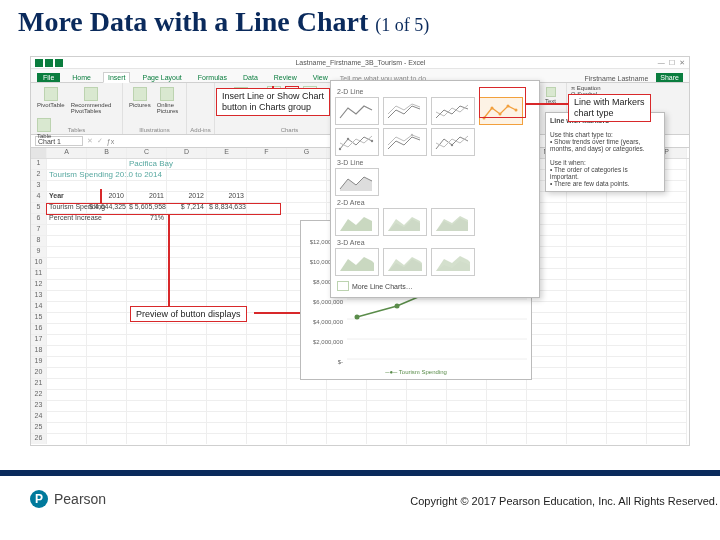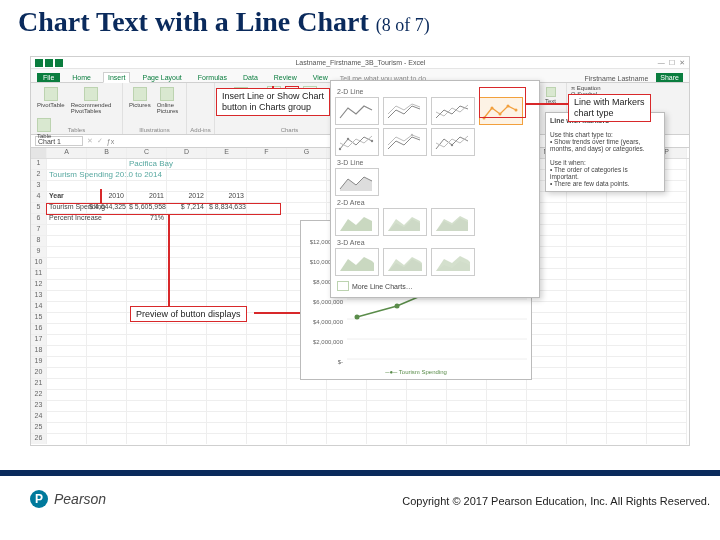--- a/index.html
+++ b/index.html
@@ -3,22 +3,22 @@
 <meta charset="utf-8">
 <style>
   * { box-sizing: border-box; margin: 0; padding: 0; }
   html, body { width: 720px; height: 540px; font-family: "Segoe UI", Arial, sans-serif; background: #fff; overflow: hidden; }
   .slide { width: 720px; height: 540px; position: relative; }
   .slide-title { font-family: "Times New Roman", serif; font-size: 28px; font-weight: bold; color: #0a2a5c; position: absolute; top: 6px; left: 18px; }
   .slide-title .sub { font-size: 18px; font-weight: normal; }
   .accent { width: 720px; height: 6px; background: #0a2a5c; position: absolute; top: 470px; left: 0; }
   .logo { position: absolute; top: 490px; left: 30px; display: flex; align-items: center; gap: 6px; }
   .logo-circle { width: 18px; height: 18px; border-radius: 50%; background: #007a9c; color: #fff; font-weight: bold; font-size: 12px; display: flex; align-items: center; justify-content: center; }
-  .logo-text { font-size: 14px; color: #444; font-style: italic; }
-  .copyright { position: absolute; top: 495px; right: 10px; font-size: 11px; color: #222; font-family: Arial, sans-serif; }
+  .logo-text { font-size: 14px; color: #444; }
+  .copyright { position: absolute; top: 495px; right: 2px; font-size: 11px; color: #222; font-family: Arial, sans-serif; }
 
   .excel { position: absolute; top: 56px; left: 30px; width: 660px; height: 390px; border: 1px solid #cfcfcf; font-size: 7px; color: #444; background: #fff; }
   .titlebar { height: 12px; background: #fff; display: flex; align-items: center; border-bottom: 1px solid #e5e5e5; padding: 0 4px; }
   .titlebar .qat { display: flex; gap: 2px; }
   .titlebar .qat span { width: 8px; height: 8px; background: #0a7d3e; }
   .titlebar .apptitle { flex: 1; text-align: center; color: #555; }
   .titlebar .winctrl { display: flex; gap: 4px; color: #888; }
   .tabs { height: 14px; display: flex; align-items: flex-end; border-bottom: 1px solid #d0d0d0; gap: 8px; padding: 0 6px; background: #f9f9f9;}
   .tabs .tab { padding: 1px 4px; color: #0a7d3e; }
   .tabs .tab.active { background: #fff; border: 1px solid #d0d0d0; border-bottom: 1px solid #fff; position: relative; top: 1px; }
@@ -65,22 +65,22 @@
 
   .chartprev { position:absolute; top:220px; left:300px; width:232px; height:160px; border:1px solid #bbb; background:#fff; z-index:4;}
   .chartprev .ylab { position:absolute; left:2px; font-size:6px; color:#666; text-align:right; width:40px;}
   .chartprev .bottom { position:absolute; bottom:4px; left:0; right:0; text-align:center; font-size:6px; color:#5a8c4a;}
 </style>
 </head>
 <body>
 <div class="slide">
 
 <div class="slide-title">
-  <span>Chart Text with a Line Chart</span>
-  <span class="sub">(8 of 7)</span>
+  <span>More Data with a Line Chart</span>
+  <span class="sub">(1 of 5)</span>
 </div>
 
 <div class="excel">
 
   <div class="titlebar">
     <div class="qat">
       <span></span>
       <span></span>
       <span></span>
     </div>

